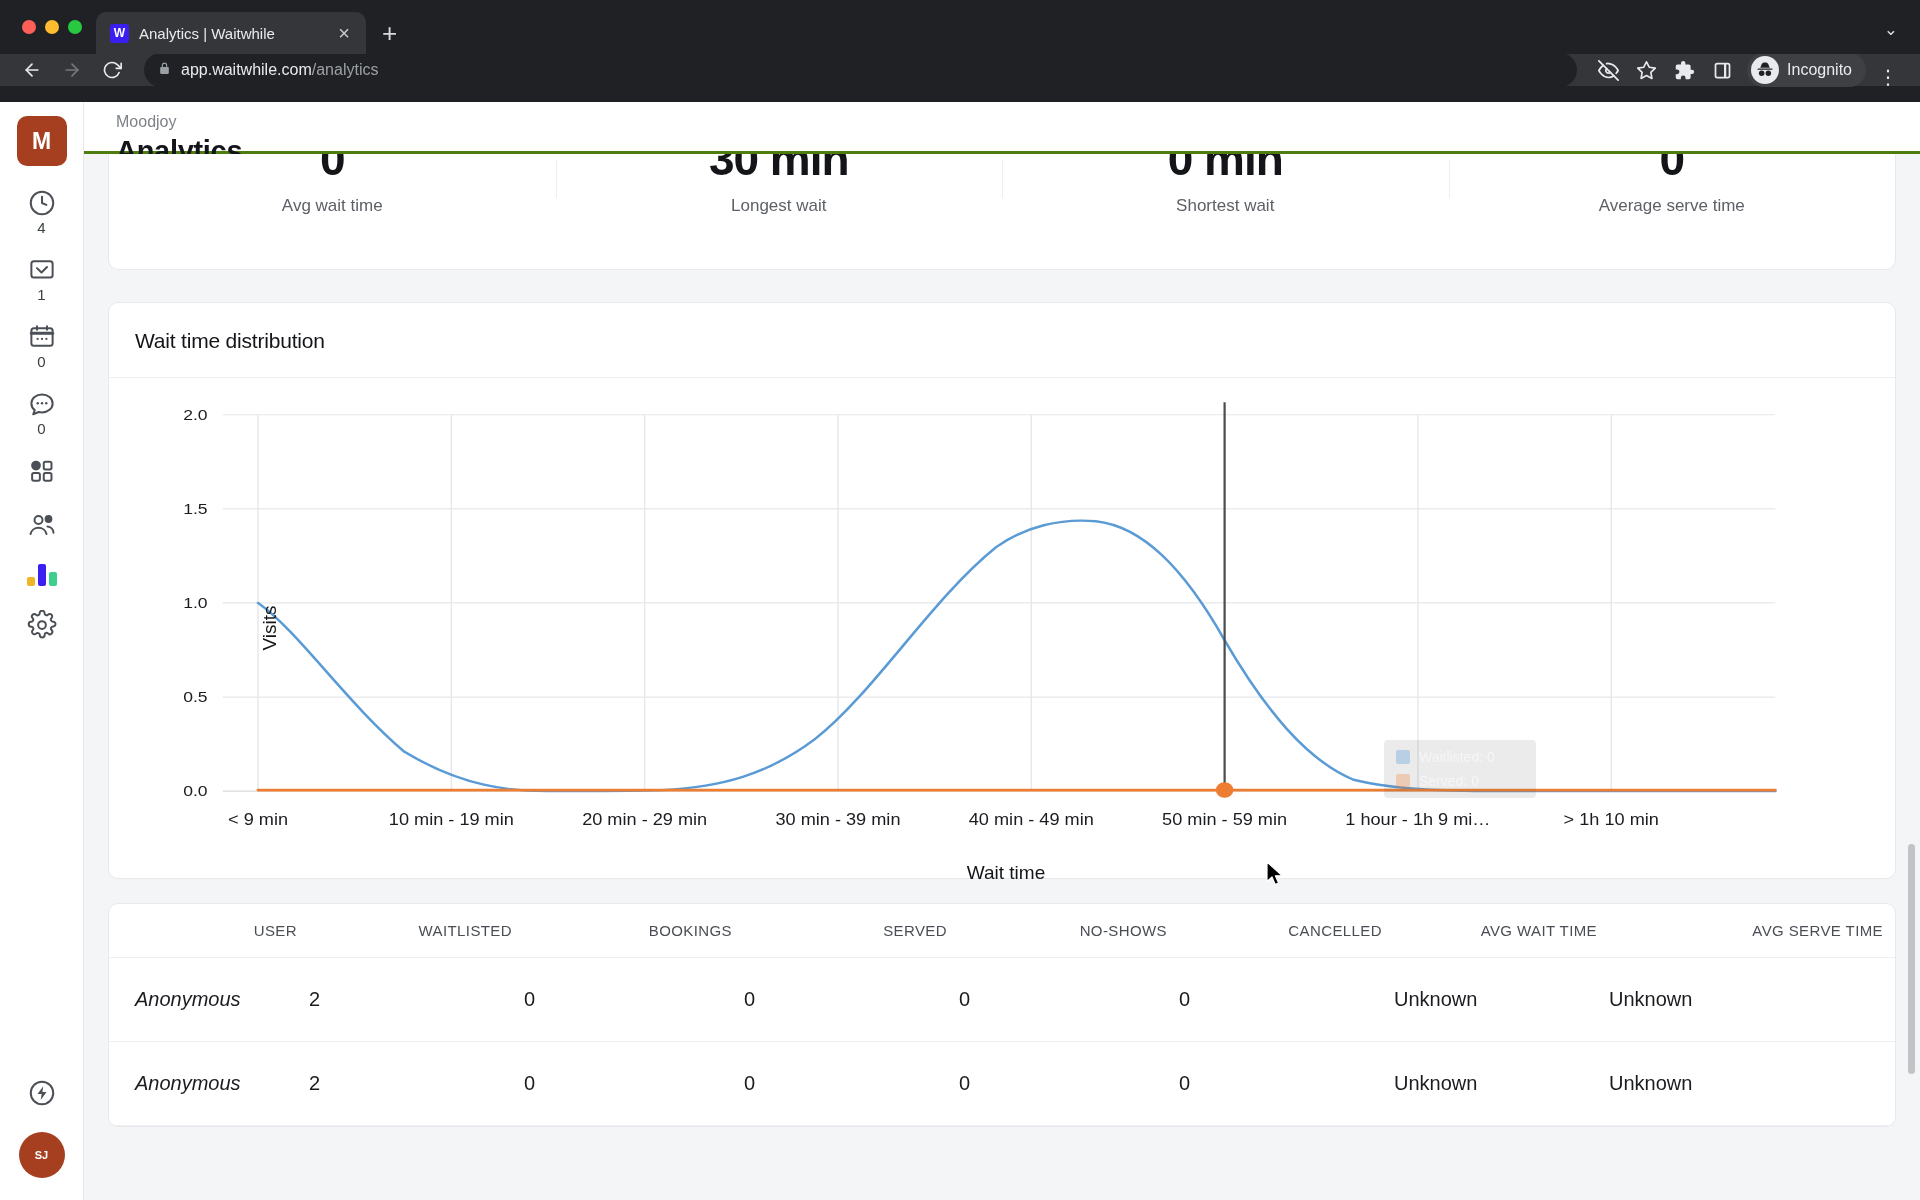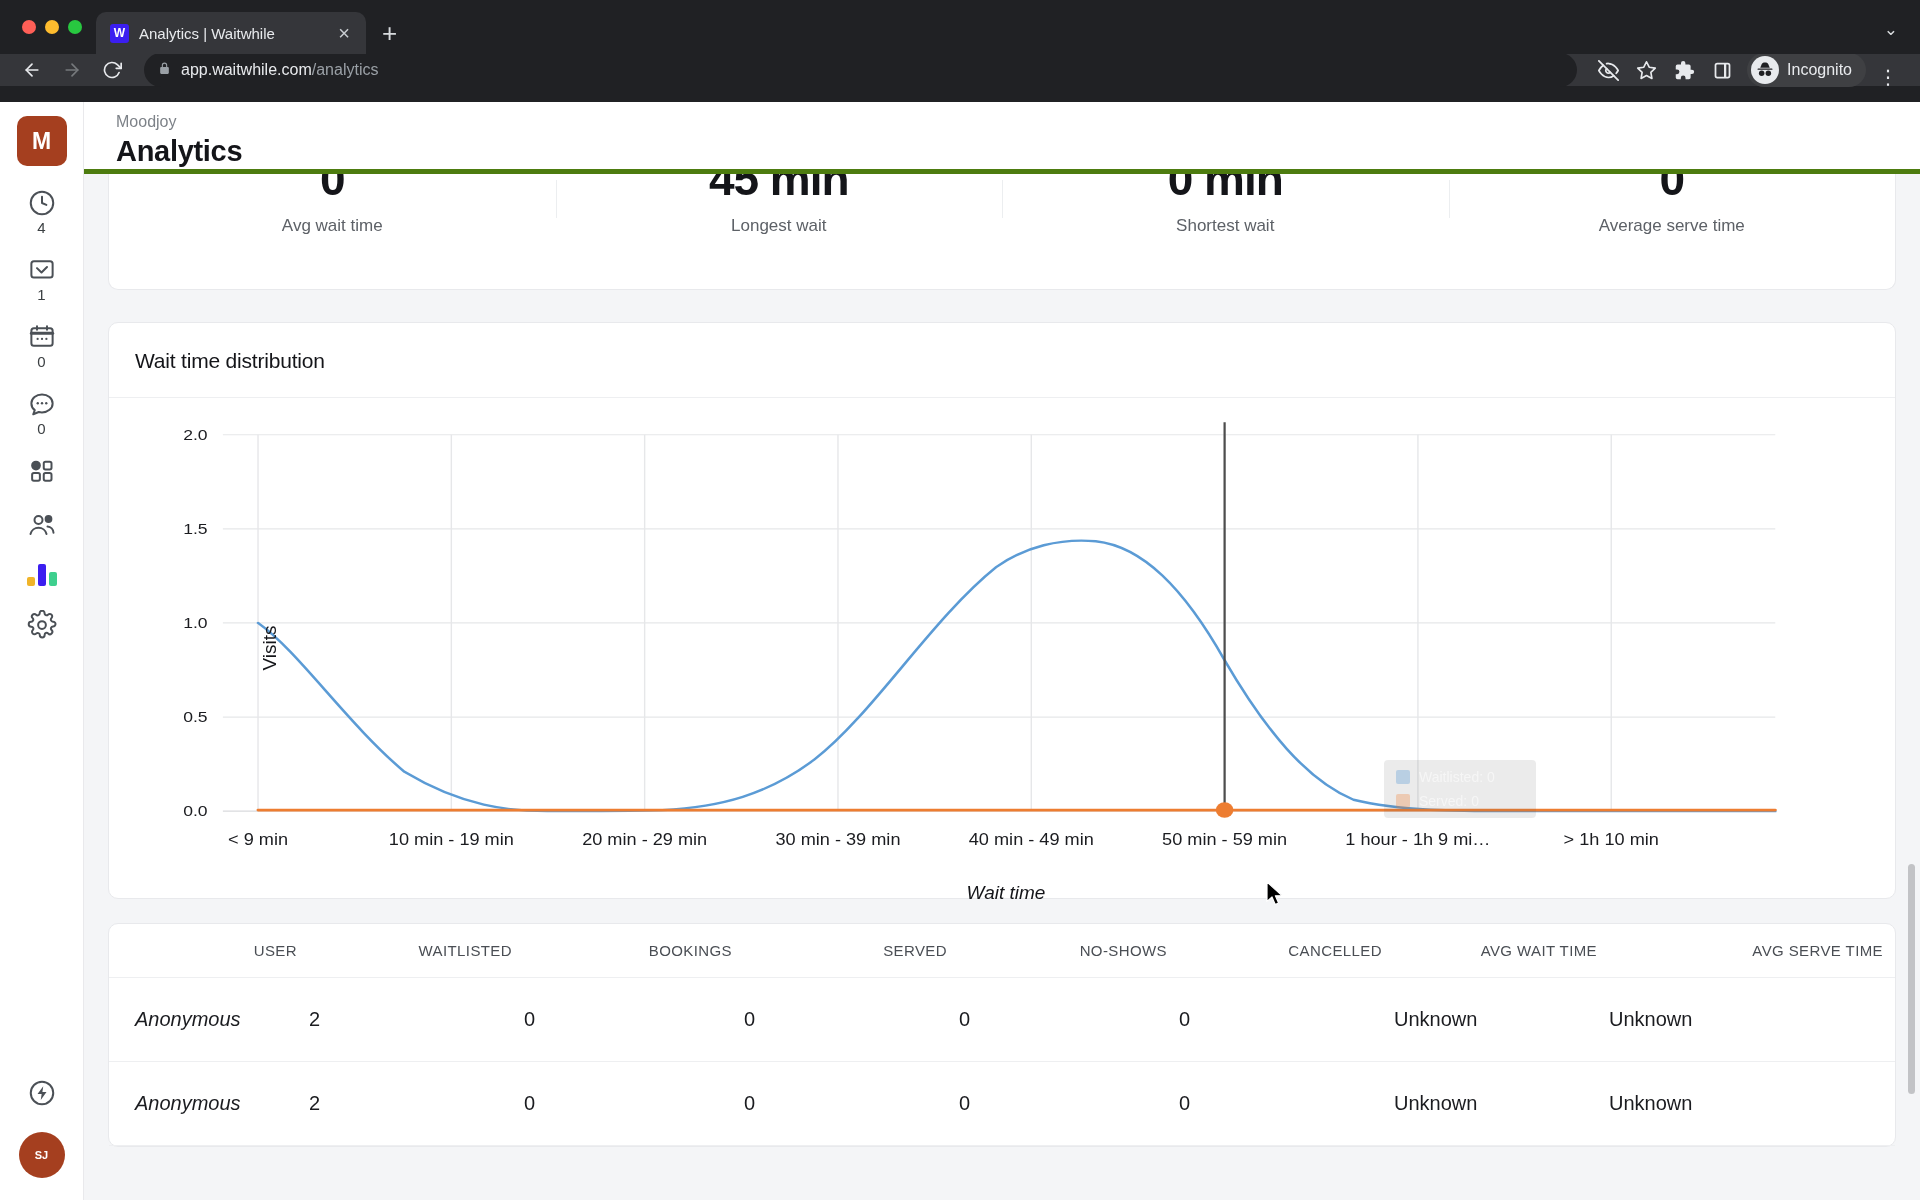--- a/index.html
+++ b/index.html
@@ -103,21 +103,21 @@
     width: 46px; height: 46px; border-radius: 50%; background:#a53f1f;
     display:flex; align-items:center; justify-content:center;
     color:#fff; font-size: 11px; font-weight: 700; cursor:pointer; margin-bottom: 22px;
   }
   .chart-icon-bars { display:flex; align-items:flex-end; gap:3px; height: 22px; }
   .chart-icon-bars i { display:block; width:8px; border-radius:2px; }
 
   
   .content { flex:1; display:flex; flex-direction:column; position:relative; min-width:0; background:#ffffff; }
   .page-header {
-    height: 72px; background:#ffffff; border-bottom: 5px solid #4d7c0f;
+    height: 52px; background:#ffffff; border-bottom: 3px solid #4d7c0f;
     padding: 10px 16px 0 32px; flex-shrink:0;
   }
   .breadcrumb { font-size: 16px; color:#7d8288; line-height:1.3; }
   .page-title { font-size: 29px; font-weight: 700; color:#141519; letter-spacing:-0.3px; line-height:1.25; }
 
   .scrollarea {
     flex:1; background:#f4f5f7; overflow:hidden; position:relative;
     padding: 0 24px;
   }
 
@@ -151,21 +151,21 @@
     border-bottom: 1px solid #eeeff1; letter-spacing:-0.2px;
   }
   .chart-body { position:relative; height: 500px; padding: 14px 26px 0 26px; }
   .chart-svg { display:block; width:100%; height: 100%; overflow: visible; }
   .ylabel-rot {
     position:absolute; left: 138px; top: 50%; transform: translateY(-50%) rotate(-90deg);
     transform-origin: center; font-size: 19px; color:#141519; font-weight: 400; white-space:nowrap;
   }
   .xlabel-main {
     position:absolute; left: 8px; right: 0; bottom: -6px; text-align:center;
-    font-size: 19px; color:#141519;font-style:italic;
+    font-size: 19px; color:#141519;
   }
   .tooltip {
     position:absolute; left: 1300px; top: 586px; width: 152px;
     background: rgba(97,97,97,0.13); border-radius: 4px; padding: 9px 12px;
     display:flex; flex-direction:column; gap: 8px; pointer-events:none;
   }
   .tooltip .row { display:flex; align-items:center; gap: 9px; font-size: 14px; color: rgba(255,255,255,0.55); white-space:nowrap; }
   .tooltip .sw { width: 14px; height: 14px; border-radius: 2px; flex-shrink:0; }
 
   .cursor-arrow { position:absolute; left: 1182px; top: 707px; z-index: 30; pointer-events:none; }
@@ -394,21 +394,21 @@
       </div>
 
       <div class="scrollarea">
 
         <div class="card stats-card">
           <div class="stat">
             <div class="stat-value">0</div>
             <div class="stat-label">Avg wait time</div>
           </div>
           <div class="stat">
-            <div class="stat-value">45 min</div>
+            <div class="stat-value">30 min</div>
             <div class="stat-label">Longest wait</div>
           </div>
           <div class="stat">
             <div class="stat-value">0 min</div>
             <div class="stat-label">Shortest wait</div>
           </div>
           <div class="stat">
             <div class="stat-value">0</div>
             <div class="stat-label">Average serve time</div>
           </div>

